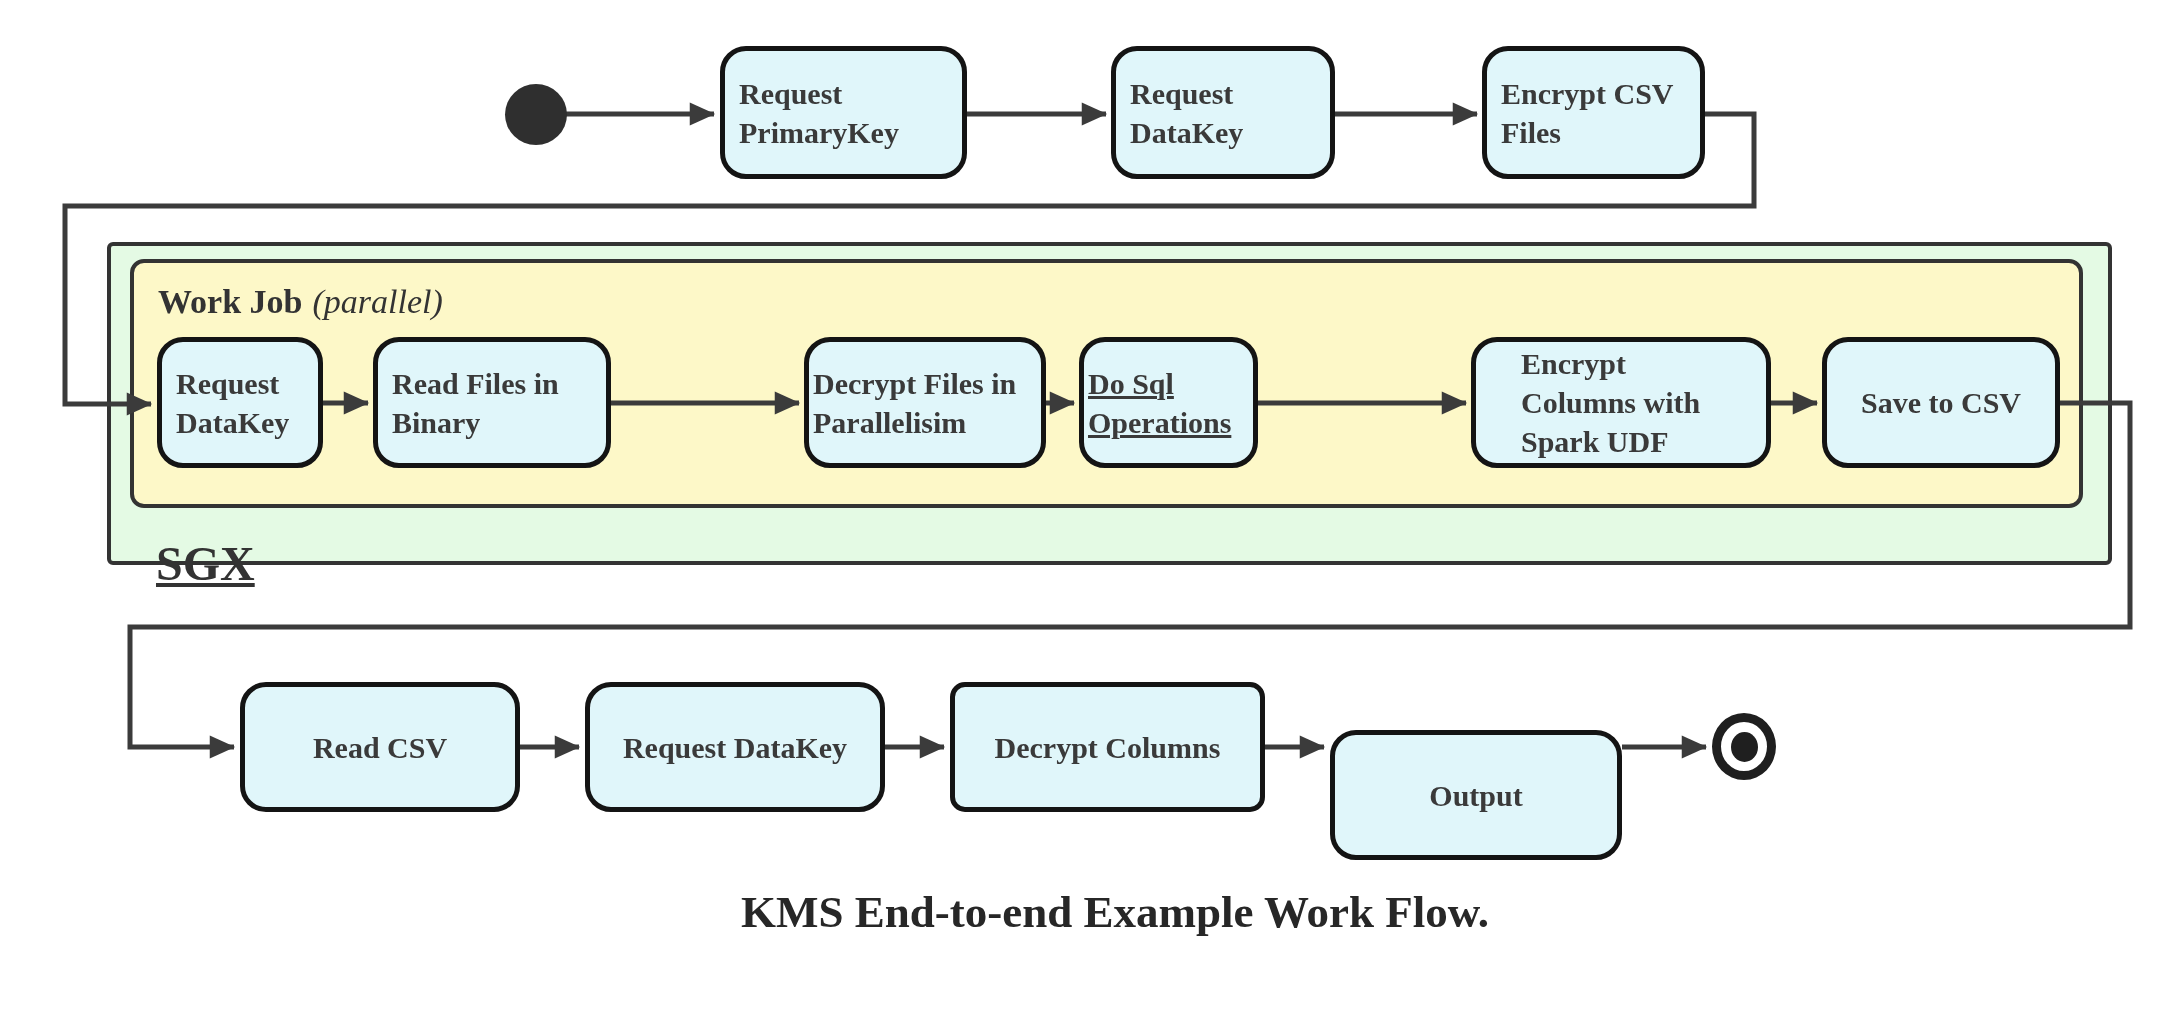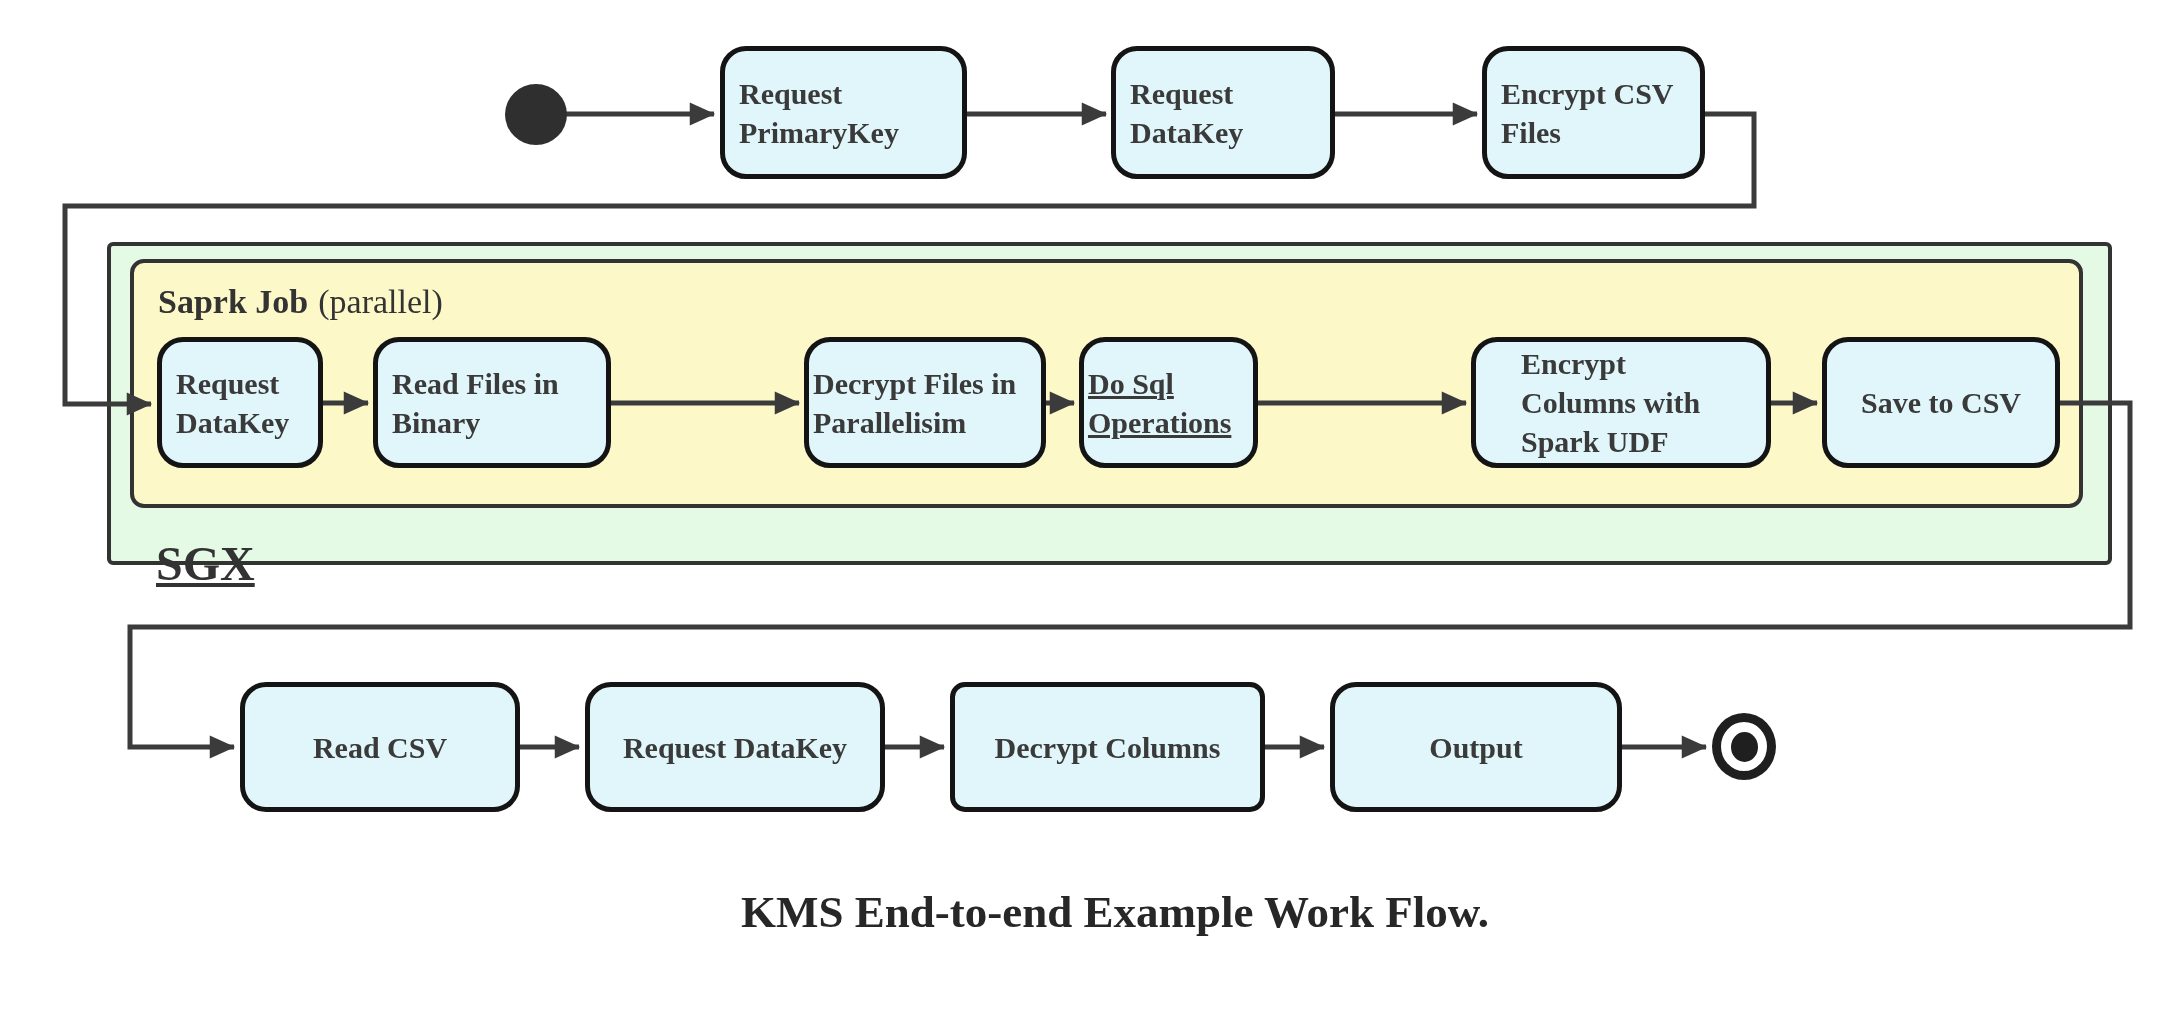--- a/index.html
+++ b/index.html
@@ -20,21 +20,21 @@
   }
   .spark-box {
     left: 130px; top: 259px; width: 1953px; height: 249px;
     background: #fdf8c8; border: 4px solid #333333; border-radius: 14px;
   }
   .group-label {
     position: absolute; color: #333333; font-weight: 700;
     white-space: nowrap; line-height: 1;
   }
   .spark-label { left: 158px; top: 285px; font-size: 34px; }
-  .spark-label .suffix { font-weight: 400; margin-left: 10px; }
+  .spark-label .suffix { font-weight: 400; font-style: italic; margin-left: 10px; }
   .sgx-label { left: 156px; top: 540px; font-size: 48px; text-decoration: underline; }
 
   
   .node {
     position: absolute; box-sizing: border-box;
     background: #e0f6fa; border: 5px solid #141414; border-radius: 26px;
     display: flex; align-items: center; justify-content: center;
     text-align: left; color: #3a3a3a;
     font-weight: 700; font-size: 30px; line-height: 1.3;
     padding: 0 14px;
@@ -75,21 +75,21 @@
 </style>
 </head>
 <body>
 
 <div id="canvas">
 
   <div class="group-box sgx-box"></div>
   <div class="group-box spark-box"></div>
 
   <div class="group-label spark-label">
-    <span>Saprk Job</span><span class="suffix">(parallel)</span>
+    <span>Work Job</span><span class="suffix">(parallel)</span>
   </div>
   <div class="group-label sgx-label">SGX</div>
 
   <svg class="edges" width="2179" height="1036" viewBox="0 0 2179 1036">
     <defs>
       <marker id="arrow" viewBox="0 0 26 26" refX="23" refY="13" markerWidth="30" markerHeight="30" markerUnits="userSpaceOnUse" orient="auto">
         <path d="M2 3 L24 13 L2 23 z" fill="#3b3b3b"></path>
       </marker>
     </defs>
     <polyline points="566,114 714,114" marker-end="url(#arrow)"></polyline>
@@ -141,21 +141,21 @@
 
   <div class="node row-bottom" style="left:240px;width:280px;">
     <span>Read CSV</span>
   </div>
   <div class="node row-bottom" style="left:585px;width:300px;">
     <span>Request DataKey</span>
   </div>
   <div class="node row-bottom" style="left:950px;width:315px;border-radius:15px;">
     <span>Decrypt Columns</span>
   </div>
-  <div class="node row-bottom" style="left:1330px;width:292px;">
+  <div class="node row-bottom" style="left:1330px;width:292px;margin-top:48px;">
     <span>Output</span>
   </div>
 
   <div class="end-node">
     <div class="end-dot"></div>
   </div>
 
   <div class="diagram-title">KMS End-to-end Example Work Flow.</div>
 
 </div>

